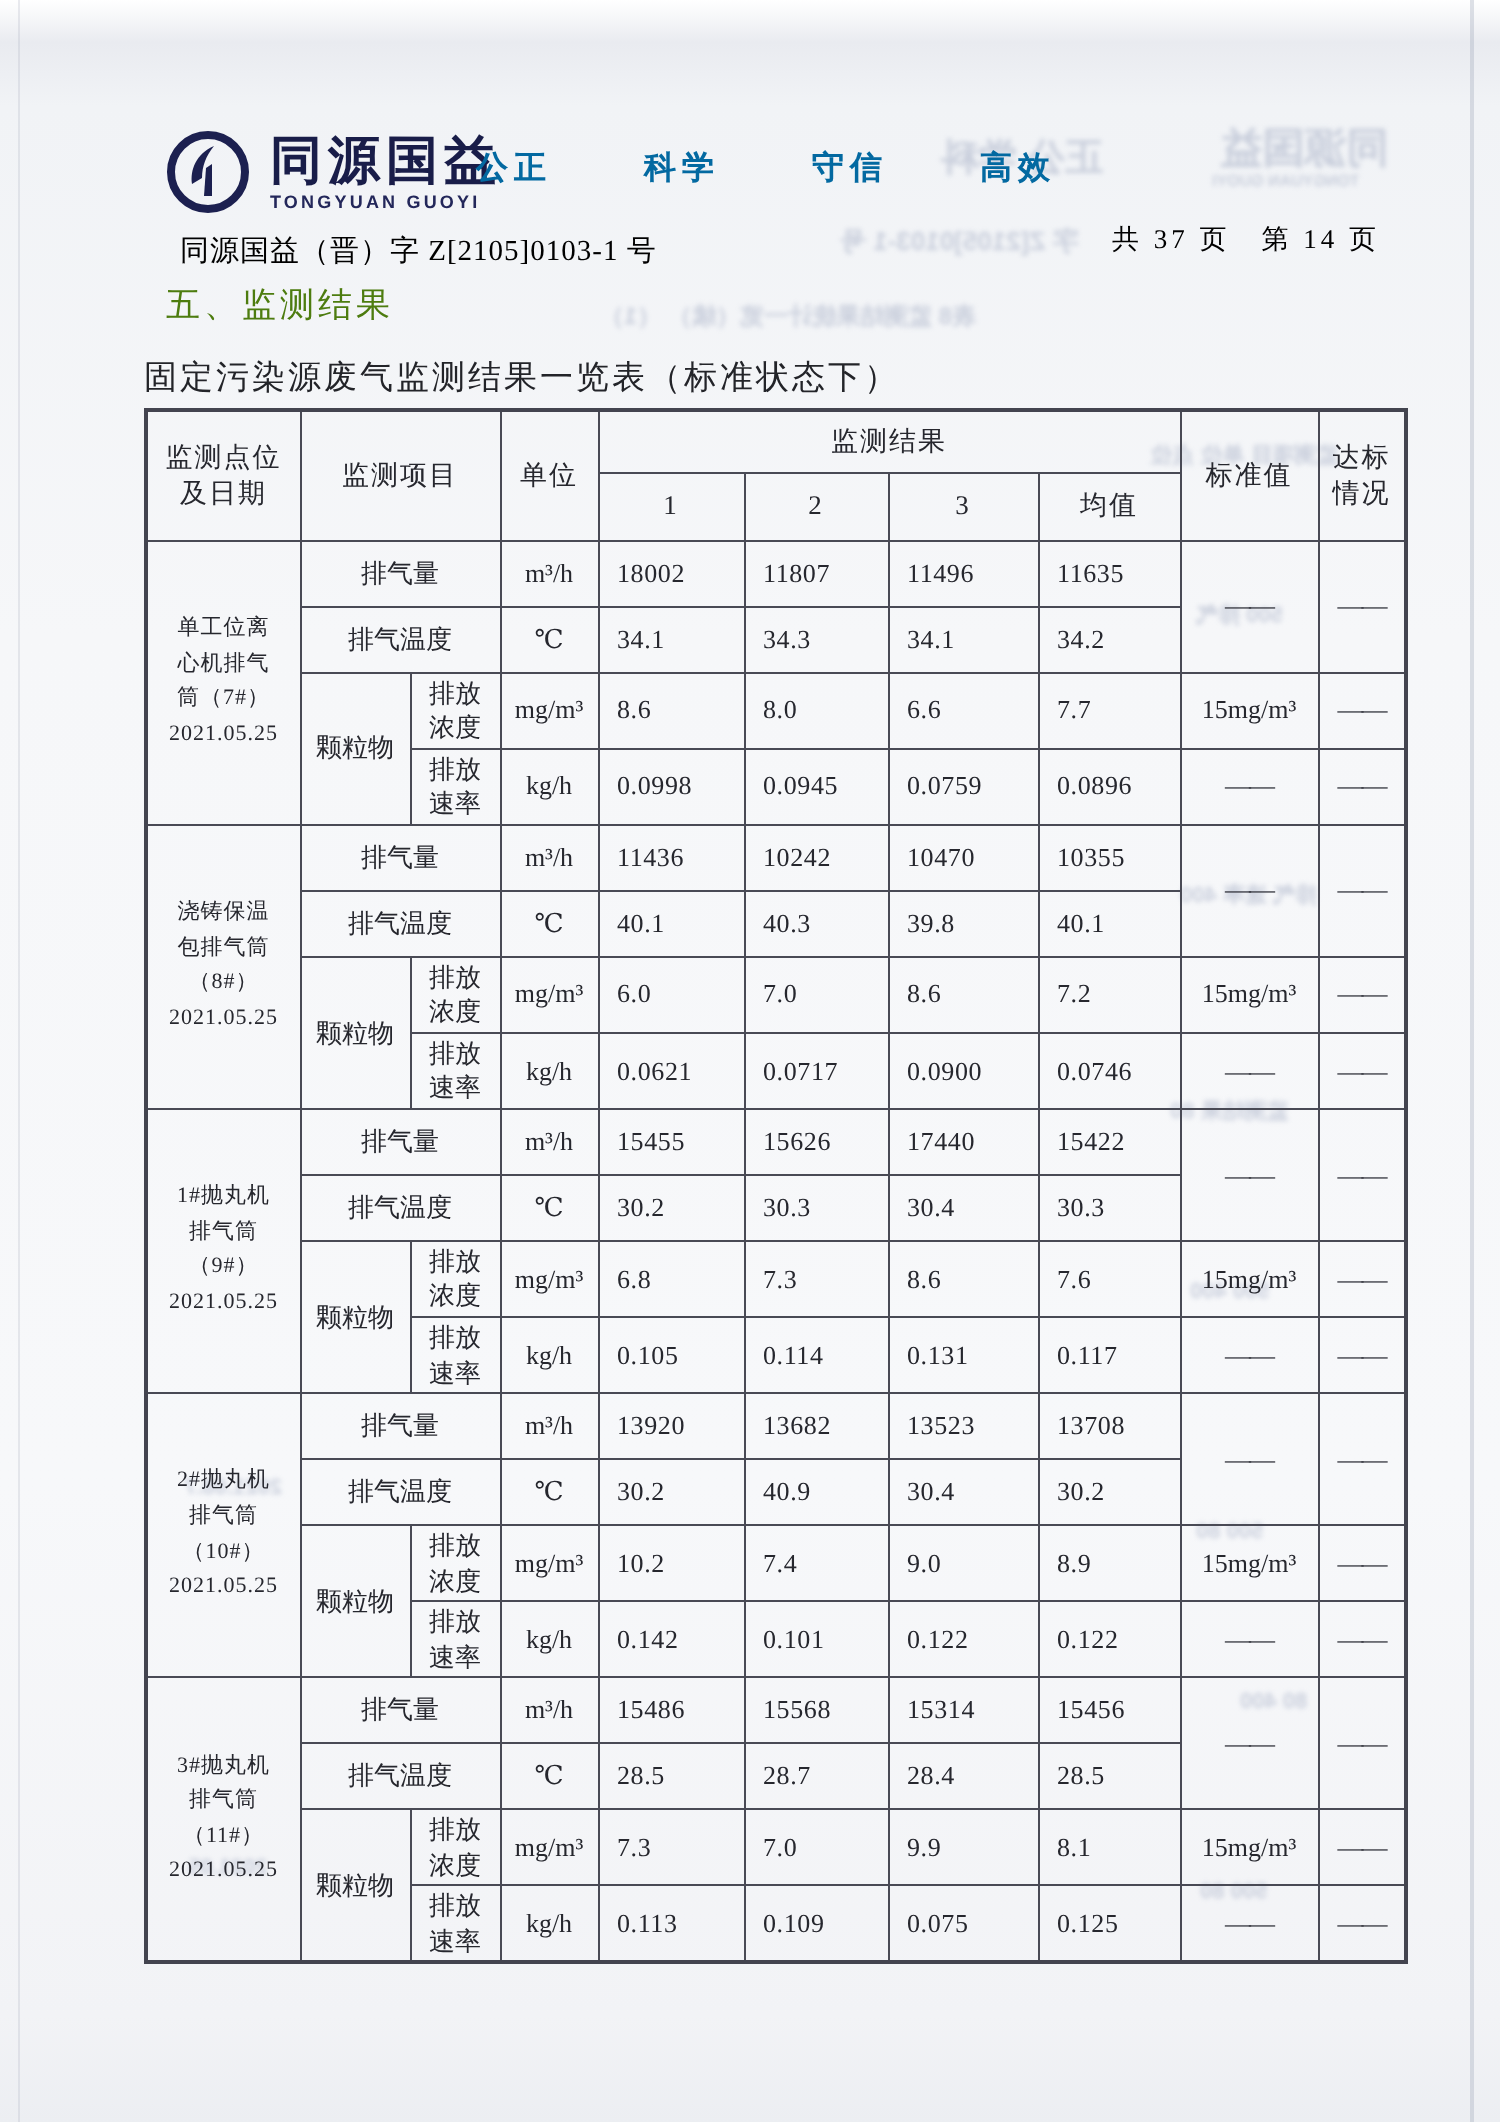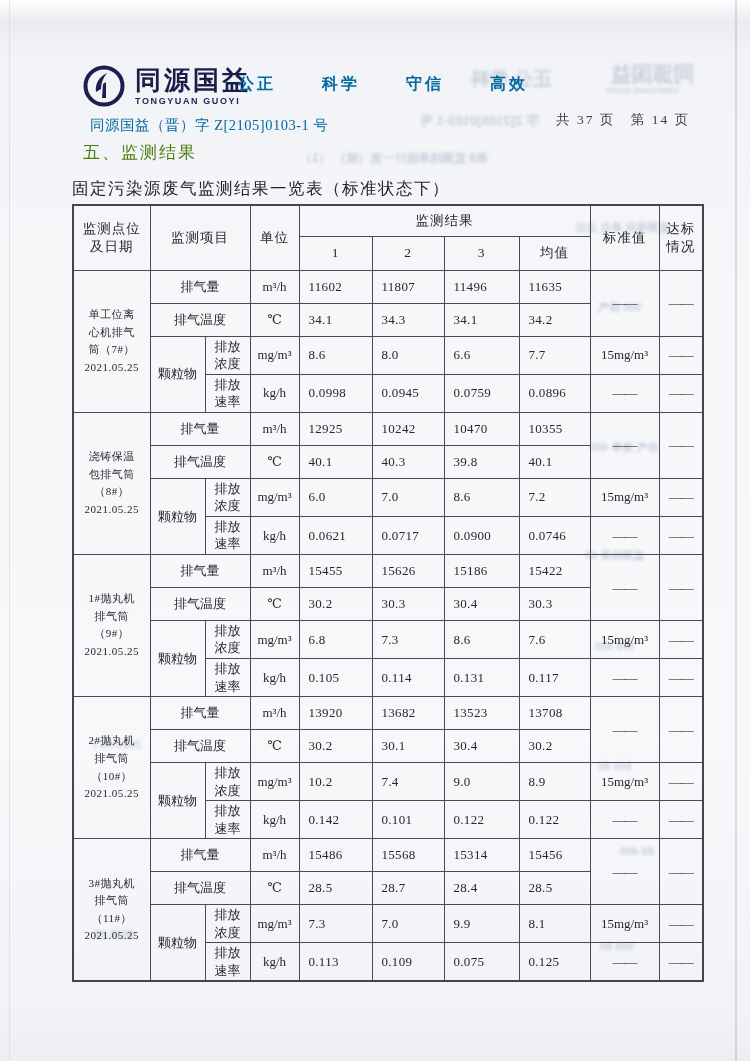--- a/index.html
+++ b/index.html
@@ -25,22 +25,22 @@
   }
 
   
   .logo{position:absolute;left:82px;top:64px;display:flex;align-items:center;gap:9px;}
   .logo svg{display:block;}
   .logo-name{font-size:26px;font-weight:bold;letter-spacing:3px;color:#191d49;line-height:1;font-family:"Liberation Sans",sans-serif;}
   .logo-sub{font-size:9px;font-weight:bold;letter-spacing:1.6px;color:#23275a;margin-top:3px;font-family:"Liberation Sans",sans-serif;}
   .slogan{position:absolute;left:238px;top:74px;display:flex;gap:46px;
     font-size:16px;font-weight:bold;letter-spacing:3px;color:#0369a1;
     font-family:"Liberation Sans",sans-serif;}
-  .doc-number{position:absolute;left:90px;top:116px;font-size:14.5px;color:#0369a1;letter-spacing:.5px;}
-  .page-info{position:absolute;left:556px;top:111px;font-size:13.5px;color:#404040;letter-spacing:2px;}
+  .doc-number{position:absolute;left:90px;top:116px;font-size:14.5px;color:#000000;letter-spacing:.5px;}
+  .page-info{position:absolute;left:556px;top:111px;font-size:13.5px;color:#000000;letter-spacing:2px;}
   .section-title{position:absolute;left:83px;top:141px;font-size:17px;color:#4d7c0f;letter-spacing:2px;}
   .table-title{position:absolute;left:72px;top:178px;width:630px;text-align:left;
     font-size:16.5px;letter-spacing:1.5px;color:#232429;}
 
   
   table{position:absolute;left:72px;top:204px;width:630px;
     border-collapse:collapse;table-layout:fixed;}
   th,td{
     border:1.6px solid #494a55;
     font-weight:normal;text-align:center;vertical-align:middle;
@@ -140,21 +140,21 @@
     </tr>
   </thead>
   <tbody>
       <tr class="r-a">
         <td class="point pre" rowspan="4">单工位离
 心机排气
 筒（7#）
 2021.05.25</td>
         <td colspan="2">排气量</td>
         <td>m³/h</td>
-        <td class="val">11602</td>
+        <td class="val">18002</td>
         <td class="val">11807</td>
         <td class="val">11496</td>
         <td class="val">11635</td>
         <td class="dash" rowspan="2">——</td>
         <td class="dash" rowspan="2">——</td>
       </tr>
       <tr class="r-a">
         <td colspan="2">排气温度</td>
         <td>℃</td>
         <td class="val">34.1</td>
@@ -185,21 +185,21 @@
         <td class="dash">——</td>
         <td class="dash">——</td>
       </tr>
       <tr class="r-a">
         <td class="point pre" rowspan="4">浇铸保温
 包排气筒
 （8#）
 2021.05.25</td>
         <td colspan="2">排气量</td>
         <td>m³/h</td>
-        <td class="val">12925</td>
+        <td class="val">11436</td>
         <td class="val">10242</td>
         <td class="val">10470</td>
         <td class="val">10355</td>
         <td class="dash" rowspan="2">——</td>
         <td class="dash" rowspan="2">——</td>
       </tr>
       <tr class="r-a">
         <td colspan="2">排气温度</td>
         <td>℃</td>
         <td class="val">40.1</td>
@@ -232,21 +232,21 @@
       </tr>
       <tr class="r-a">
         <td class="point pre" rowspan="4">1#抛丸机
 排气筒
 （9#）
 2021.05.25</td>
         <td colspan="2">排气量</td>
         <td>m³/h</td>
         <td class="val">15455</td>
         <td class="val">15626</td>
-        <td class="val">15186</td>
+        <td class="val">17440</td>
         <td class="val">15422</td>
         <td class="dash" rowspan="2">——</td>
         <td class="dash" rowspan="2">——</td>
       </tr>
       <tr class="r-a">
         <td colspan="2">排气温度</td>
         <td>℃</td>
         <td class="val">30.2</td>
         <td class="val">30.3</td>
         <td class="val">30.4</td>
@@ -286,21 +286,21 @@
         <td class="val">13682</td>
         <td class="val">13523</td>
         <td class="val">13708</td>
         <td class="dash" rowspan="2">——</td>
         <td class="dash" rowspan="2">——</td>
       </tr>
       <tr class="r-a">
         <td colspan="2">排气温度</td>
         <td>℃</td>
         <td class="val">30.2</td>
-        <td class="val">30.1</td>
+        <td class="val">40.9</td>
         <td class="val">30.4</td>
         <td class="val">30.2</td>
       </tr>
       <tr class="r-b">
         <td rowspan="2">颗粒物</td>
         <td class="pre">排放
 浓度</td>
         <td>mg/m³</td>
         <td class="val">10.2</td>
         <td class="val">7.4</td>

